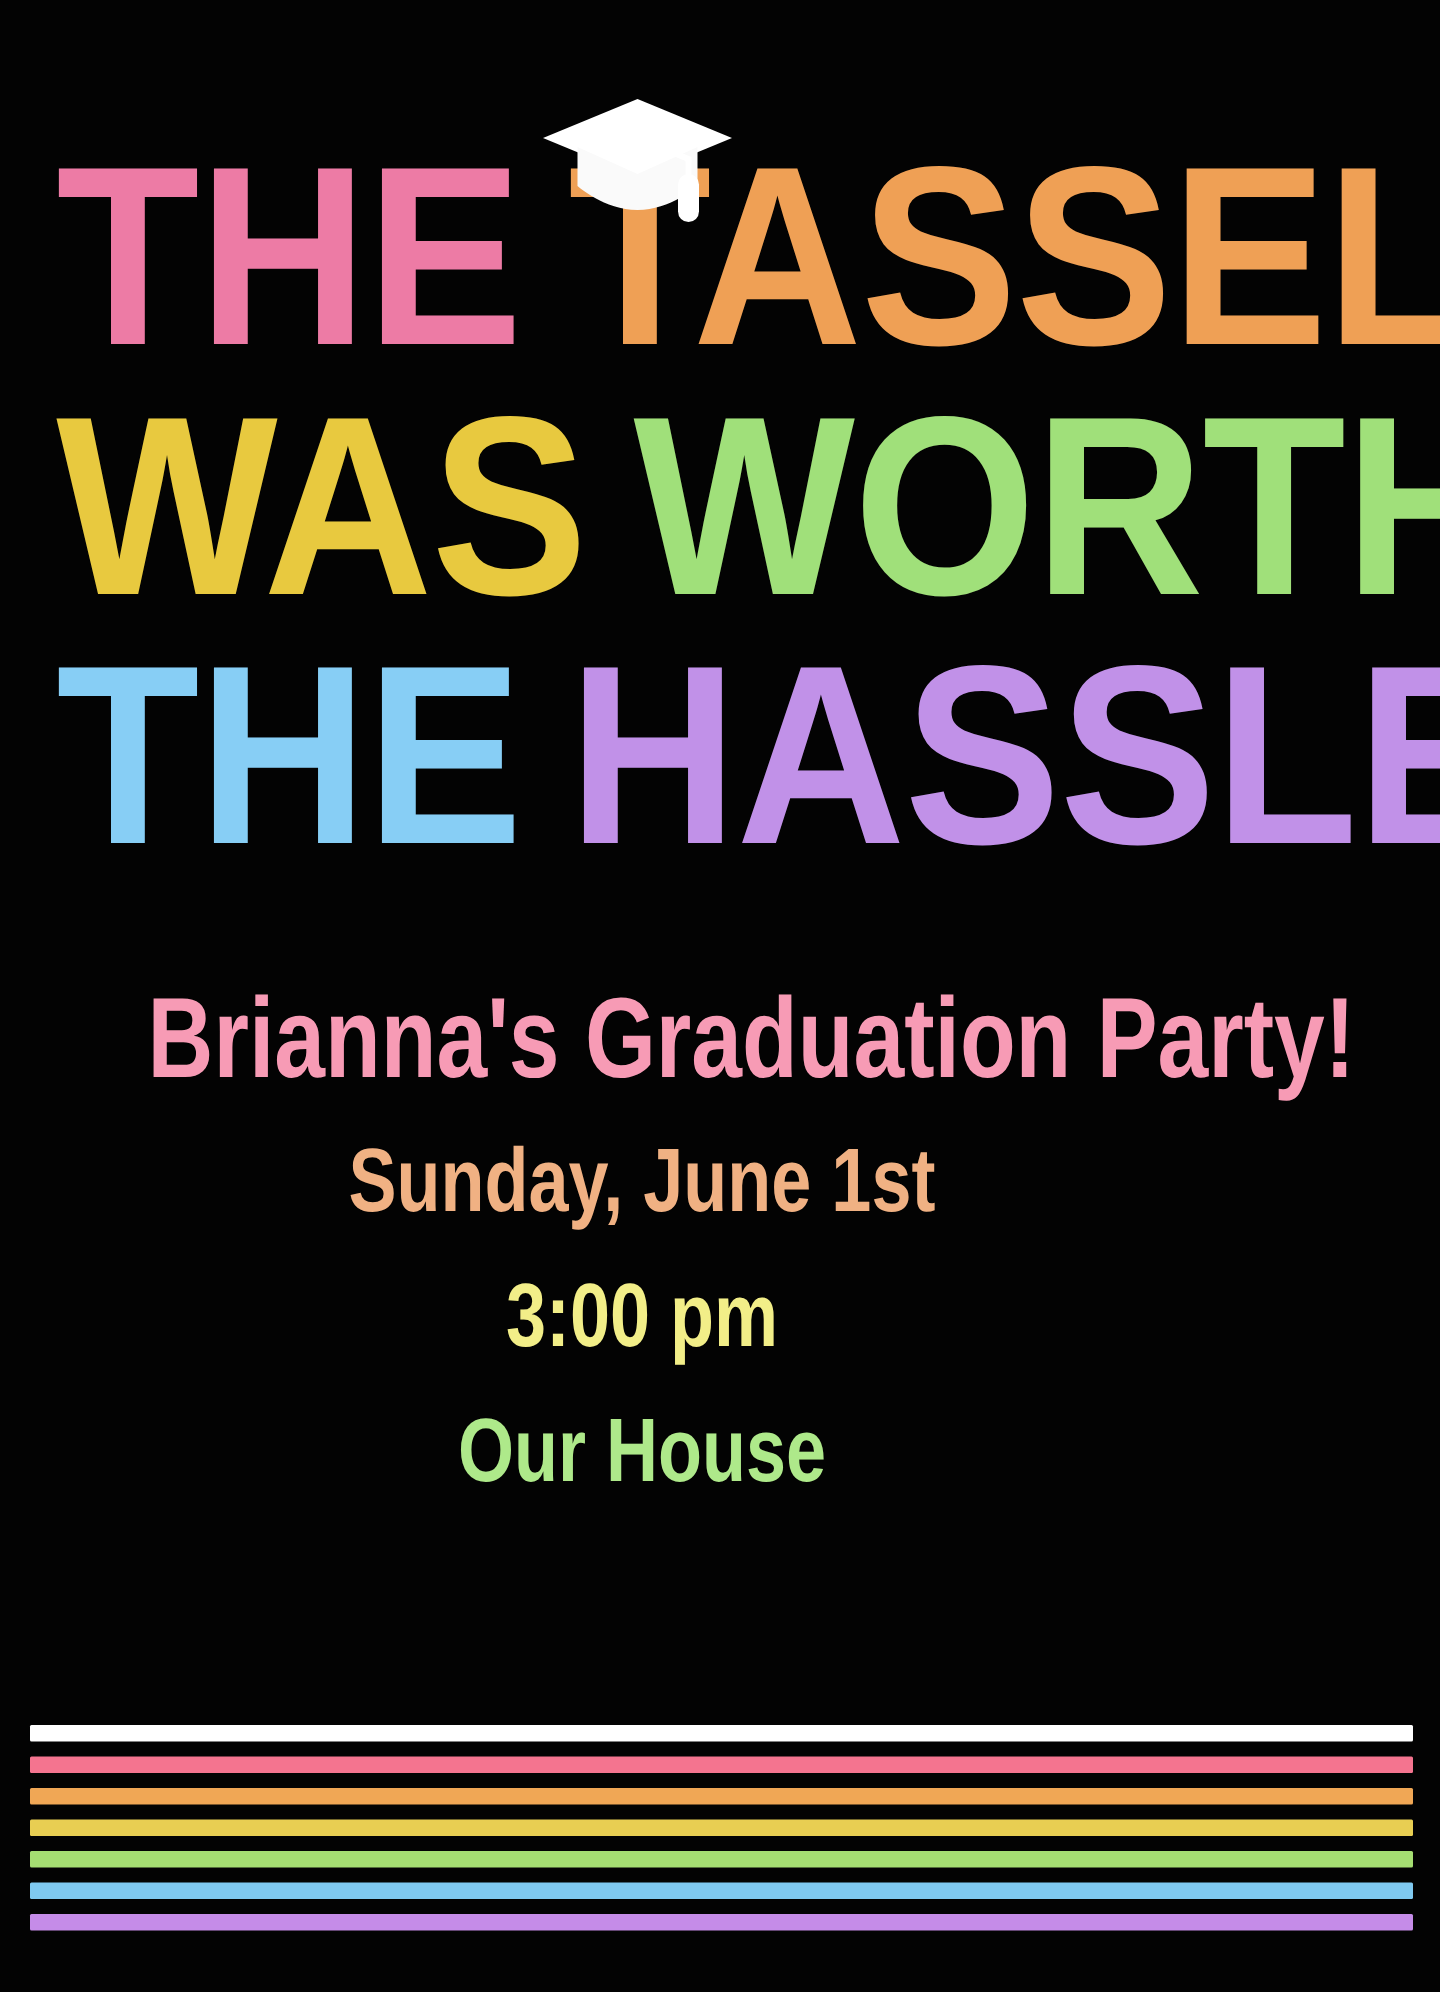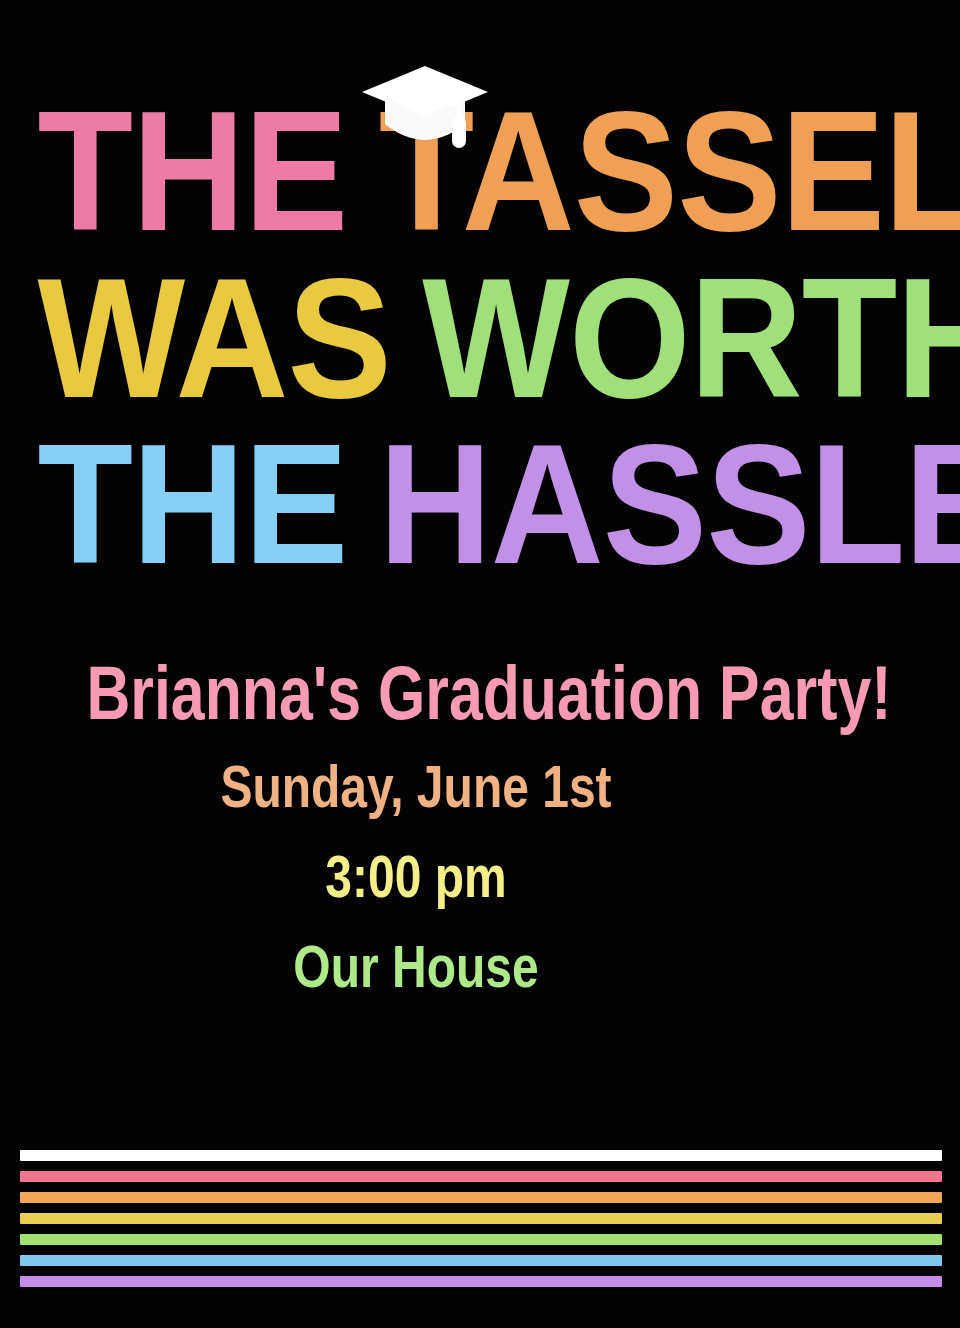--- a/index.html
+++ b/index.html
@@ -62,21 +62,21 @@
     left: 355px;
     top: 58px;
     width: 140px;
     height: 105px;
     pointer-events: none;
   }
 
   
   .body-block {
     position: absolute;
-    left: 4px;
+    left: 16px;
     top: 655px;
     width: 824px;
     text-align: center;
   }
 
   .body-line {
     display: block;
     white-space: nowrap;
     font-family: "Liberation Sans Narrow", "Liberation Sans", sans-serif;
     font-weight: 700;

